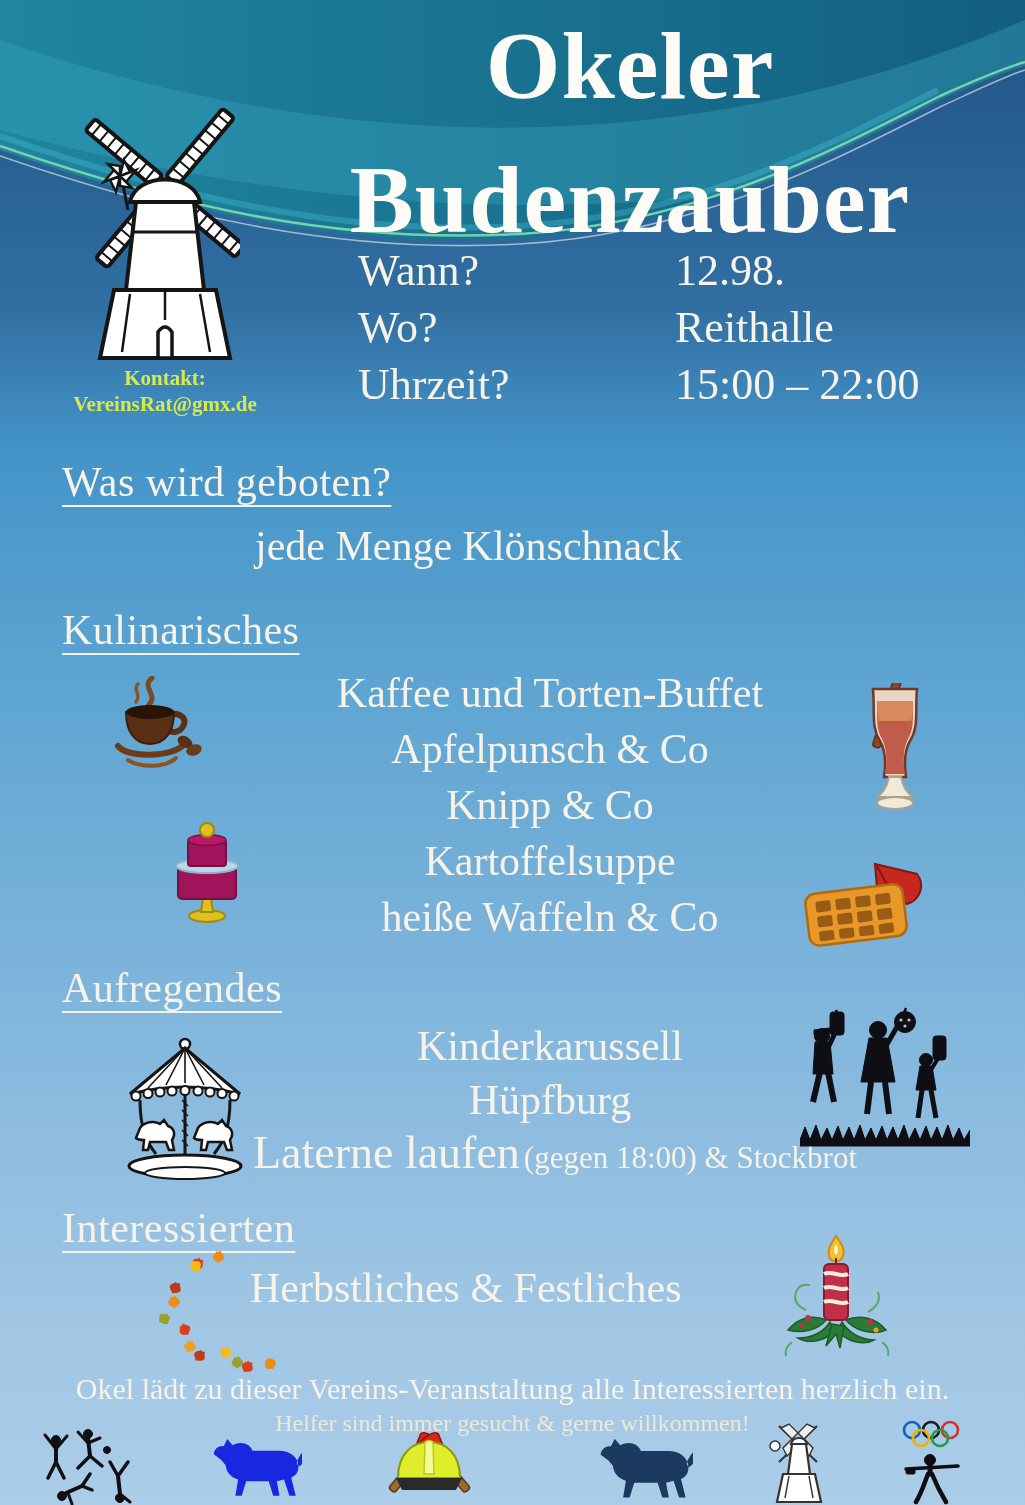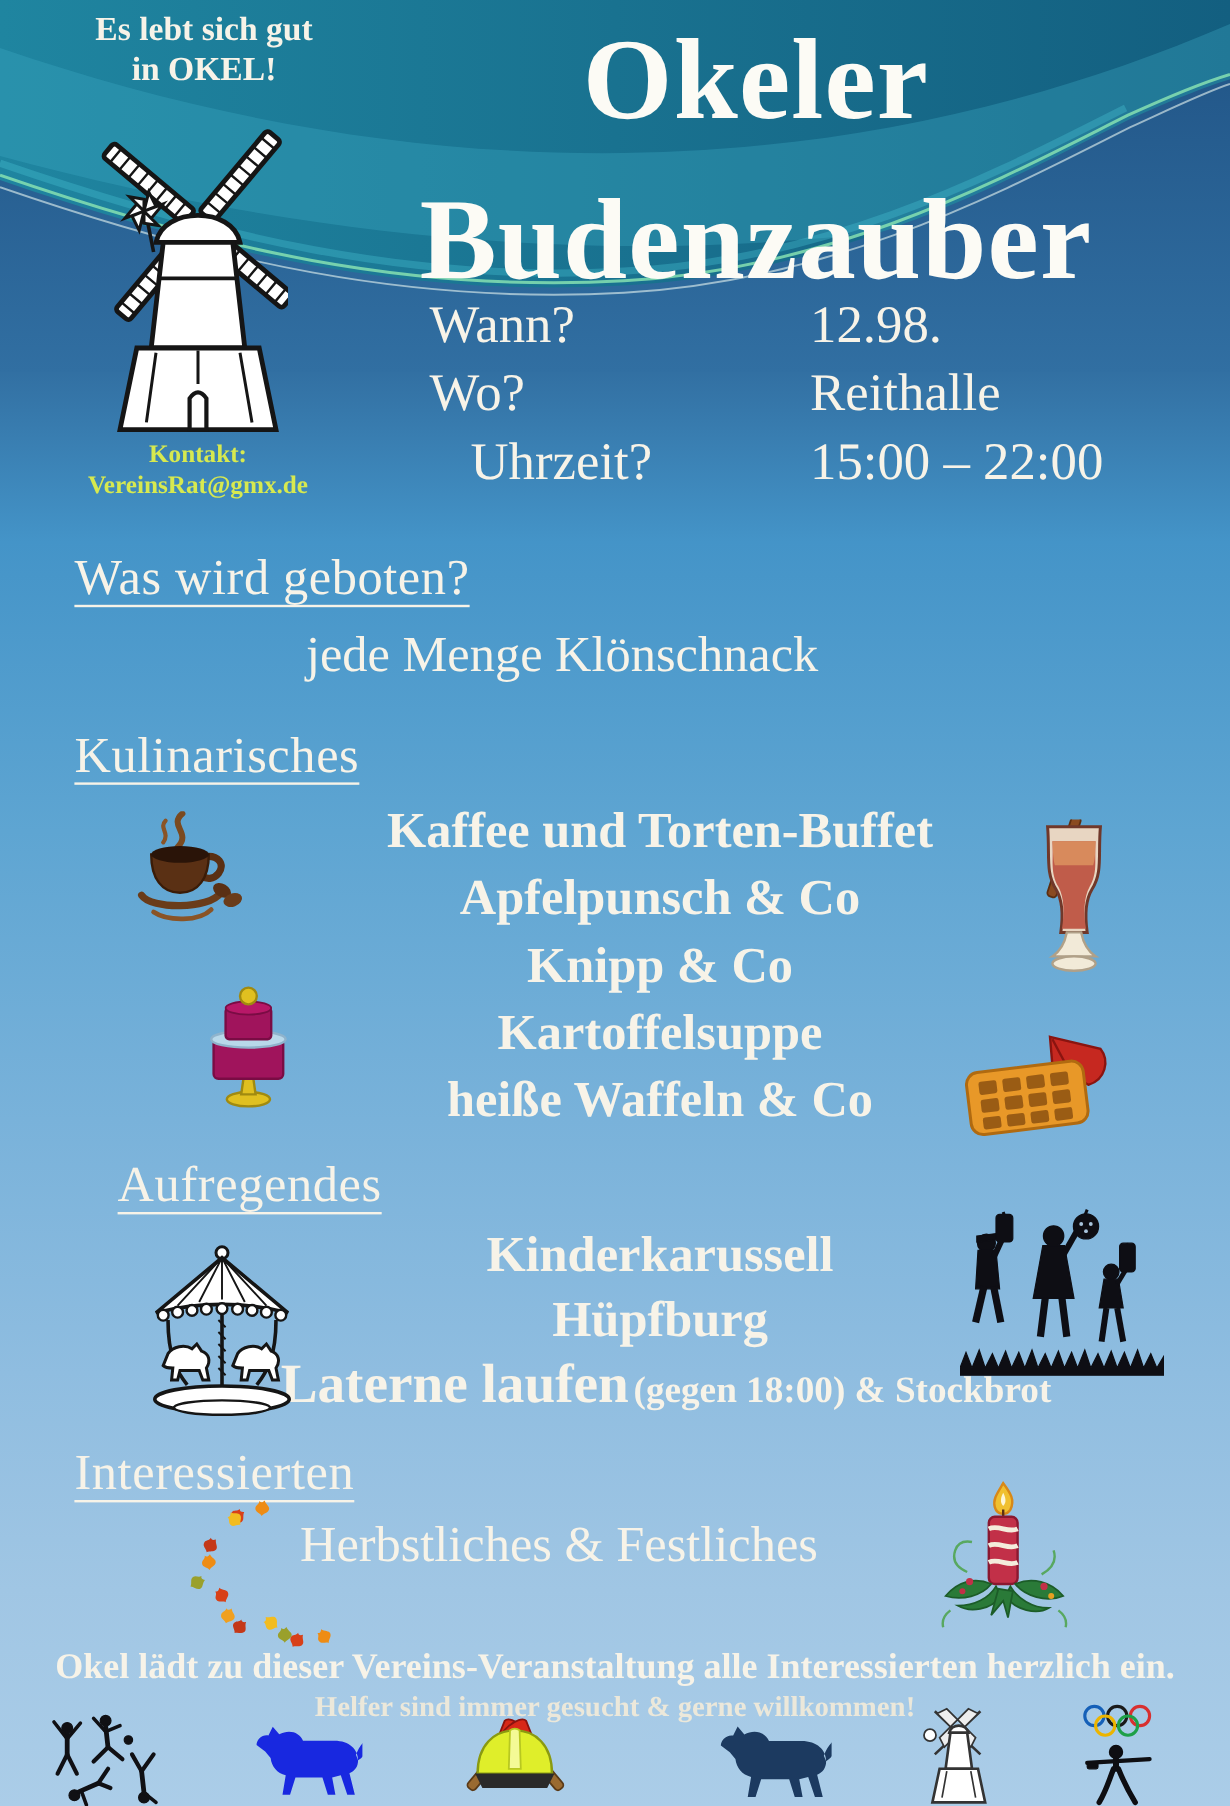--- a/index.html
+++ b/index.html
@@ -5,21 +5,21 @@
   html,body{margin:0;padding:0;background:#444;}
   #poster{
     position:relative;width:1025px;height:1505px;overflow:hidden;
     font-family:"Liberation Serif","DejaVu Serif",serif;
     color:#f7f3e8;
     background:linear-gradient(180deg,
       #1f7a94 0%, #2b6294 17%, #4494c8 30%, #5ea5d2 46%,
       #79b2da 62%, #8fbde0 76%, #a0c6e4 88%, #abcde8 100%);
   }
   .abs{position:absolute;}
-  .ctr{text-align:center;font-weight:bold;}
+  .ctr{text-align:center;}
   .h-underline{
     font-size:42px;letter-spacing:.5px;
     text-decoration:underline;text-decoration-thickness:2px;text-underline-offset:9px;
   }
   .item-line{font-size:42px;line-height:56px;white-space:nowrap;}
   .title{font-size:96px;font-weight:700;letter-spacing:1px;color:#fcfbf5;line-height:1.0;}
   .dlabel,.dvalue{font-size:44px;line-height:57px;}
   .tagline{font-size:28px;line-height:34px;font-weight:600;}
   .contact{font-size:21px;line-height:26px;font-weight:700;color:#d7e94f;}
   .small-note{font-size:30px;}
@@ -42,24 +42,20 @@
       </linearGradient>
     </defs>
     <rect x="0" y="0" width="1025" height="310" fill="url(#tealG)"></rect>
     <path d="M0 40 C350 160 700 160 1025 20 L1025 130 C700 235 350 225 0 130 Z" fill="#3caac3" opacity="0.35"></path>
     <path d="M0 150 C180 212 340 248 520 238 C700 228 840 150 940 100 C975 84 1005 72 1025 66 L1025 310 L0 310 Z" fill="url(#frontG)"></path>
     <path d="M0 146 C180 208 340 244 520 234 C700 224 840 146 940 96 C975 80 1005 68 1025 62" fill="none" stroke="#86e0b2" stroke-width="2.5" opacity="0.85"></path>
     <path d="M0 156 C180 218 340 254 520 244 C700 234 842 156 942 106 C977 90 1006 76 1025 70" fill="none" stroke="#e9f6f2" stroke-width="1.6" opacity="0.6"></path>
     <path d="M0 136 C180 198 342 236 520 226 C700 216 838 140 938 90" fill="none" stroke="#49c2d4" stroke-width="6" opacity="0.35"></path>
   </svg>
 
-  <div class="abs ctr tagline" style="left:40px;top:8px;width:260px;">
-    <span>Es lebt sich gut</span><br>
-    <span>in OKEL!</span>
-  </div>
 
   <svg class="abs" style="left:70px;top:80px;" width="170" height="290" viewBox="0 0 170 290">
     <defs>
       <g id="wmblade">
         <rect x="-7" y="-98" width="15" height="88" rx="3" fill="#fff" stroke="#151515" stroke-width="4"></rect>
         <path d="M-7 -90 h15 M-7 -80 h15 M-7 -70 h15 M-7 -60 h15 M-7 -50 h15 M-7 -40 h15 M-7 -30 h15 M-7 -20 h15" stroke="#151515" stroke-width="2"></path>
       </g>
     </defs>
     <g transform="translate(95,108)">
       <use href="#wmblade" transform="rotate(40)"></use>
@@ -87,21 +83,21 @@
     <span>VereinsRat@gmx.de</span>
   </div>
 
   <div class="abs ctr title" style="left:240px;top:152px;width:780px;">Budenzauber</div>
   <div class="abs ctr title" style="left:300px;top:18px;width:660px;">Okeler</div>
 
   <div class="abs dlabel" style="left:358px;top:242px;">Wann?</div>
   <div class="abs dvalue" style="left:675px;top:242px;">12.98.</div>
   <div class="abs dlabel" style="left:358px;top:299px;">Wo?</div>
   <div class="abs dvalue" style="left:675px;top:299px;">Reithalle</div>
-  <div class="abs dlabel" style="left:358px;top:356px;margin-left:34px;">Uhrzeit?</div>
+  <div class="abs dlabel" style="left:358px;top:356px;">Uhrzeit?</div>
   <div class="abs dvalue" style="left:675px;top:356px;">15:00 – 22:00</div>
 
   <div class="abs h-underline" style="left:62px;top:458px;">Was wird geboten?</div>
   <div class="abs item-line" style="left:255px;top:518px;">jede Menge Klönschnack</div>
 
   <div class="abs h-underline" style="left:62px;top:606px;">Kulinarisches</div>
   <div class="abs ctr item-line" style="left:210px;top:665px;width:680px;">Kaffee und Torten-Buffet</div>
   <div class="abs ctr item-line" style="left:210px;top:721px;width:680px;">Apfelpunsch &amp; Co</div>
   <div class="abs ctr item-line" style="left:210px;top:777px;width:680px;">Knipp &amp; Co</div>
   <div class="abs ctr item-line" style="left:210px;top:889px;width:680px;">heiße Waffeln &amp; Co</div>
@@ -153,21 +149,21 @@
           <rect x="64" y="55" width="15" height="11" rx="2"></rect>
           <rect x="84" y="55" width="15" height="11" rx="2"></rect>
         <rect x="24" y="70" width="15" height="10" rx="2"></rect>
           <rect x="44" y="70" width="15" height="10" rx="2"></rect>
           <rect x="64" y="70" width="15" height="10" rx="2"></rect>
           <rect x="84" y="70" width="15" height="10" rx="2"></rect>
       </g>
     </g>
   </svg>
 
-  <div class="abs h-underline" style="left:62px;top:964px;margin-left:36px;">Aufregendes</div>
+  <div class="abs h-underline" style="left:62px;top:964px;">Aufregendes</div>
   <div class="abs ctr item-line" style="left:210px;top:1018px;width:680px;">Kinderkarussell</div>
   <div class="abs ctr item-line" style="left:210px;top:1072px;width:680px;">Hüpfburg</div>
   <div class="abs ctr" style="left:150px;top:1126px;width:810px;white-space:nowrap;">
     <span style="font-size:46px;">Laterne laufen</span>
     <span style="font-size:31px;">(gegen 18:00) &amp; Stockbrot</span>
   </div>
 
   <svg class="abs" style="left:110px;top:1036px;" width="150" height="145" viewBox="0 0 150 145">
     <circle cx="75" cy="8" r="5" fill="#fff" stroke="#151515" stroke-width="2.5"></circle>
     <path d="M75 12 L20 58 Q75 44 130 58 Z" fill="#fff" stroke="#151515" stroke-width="3"></path>

